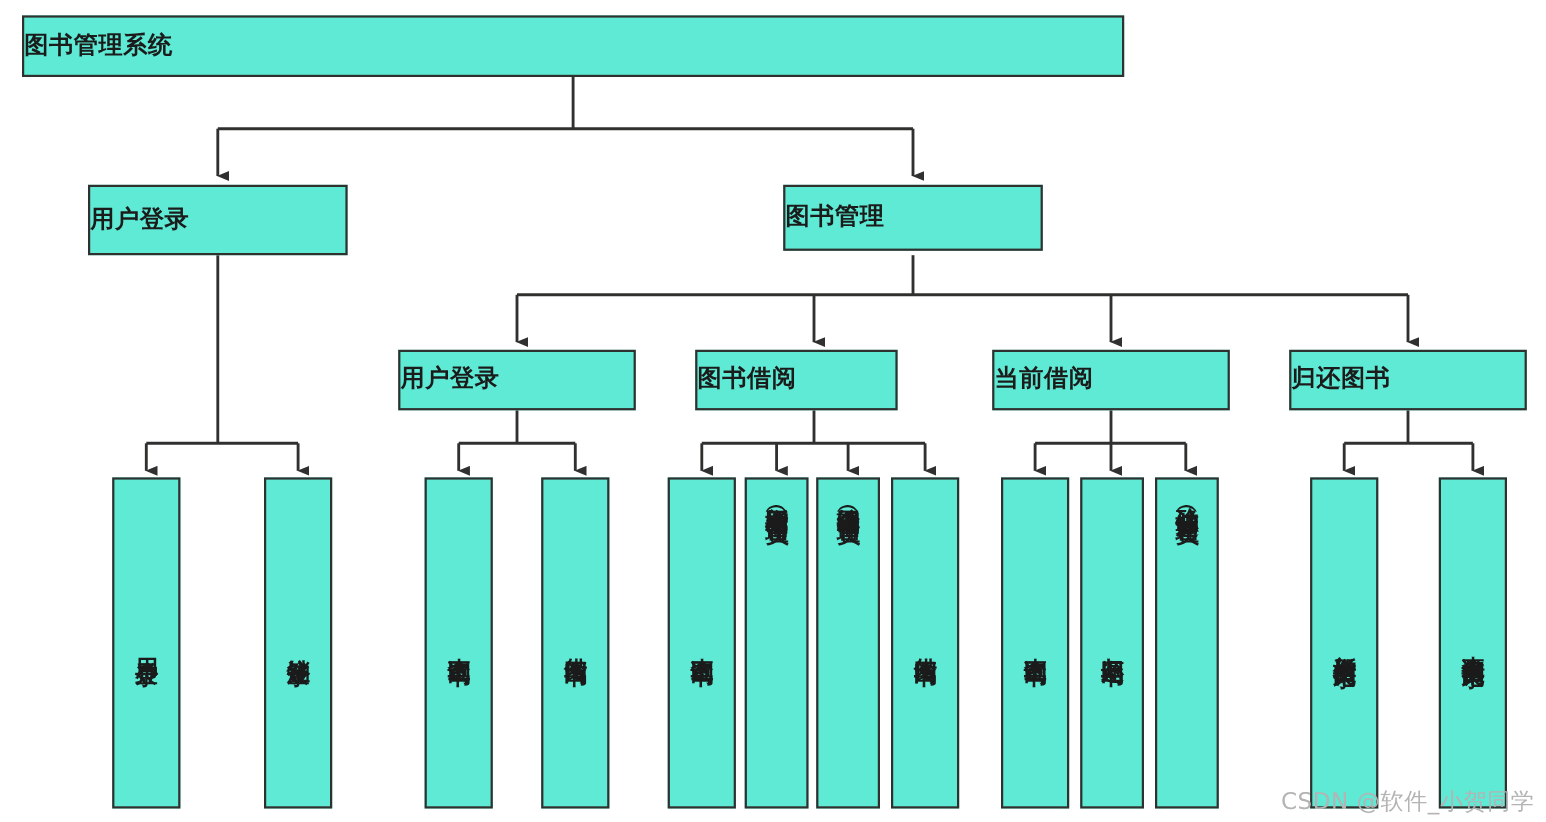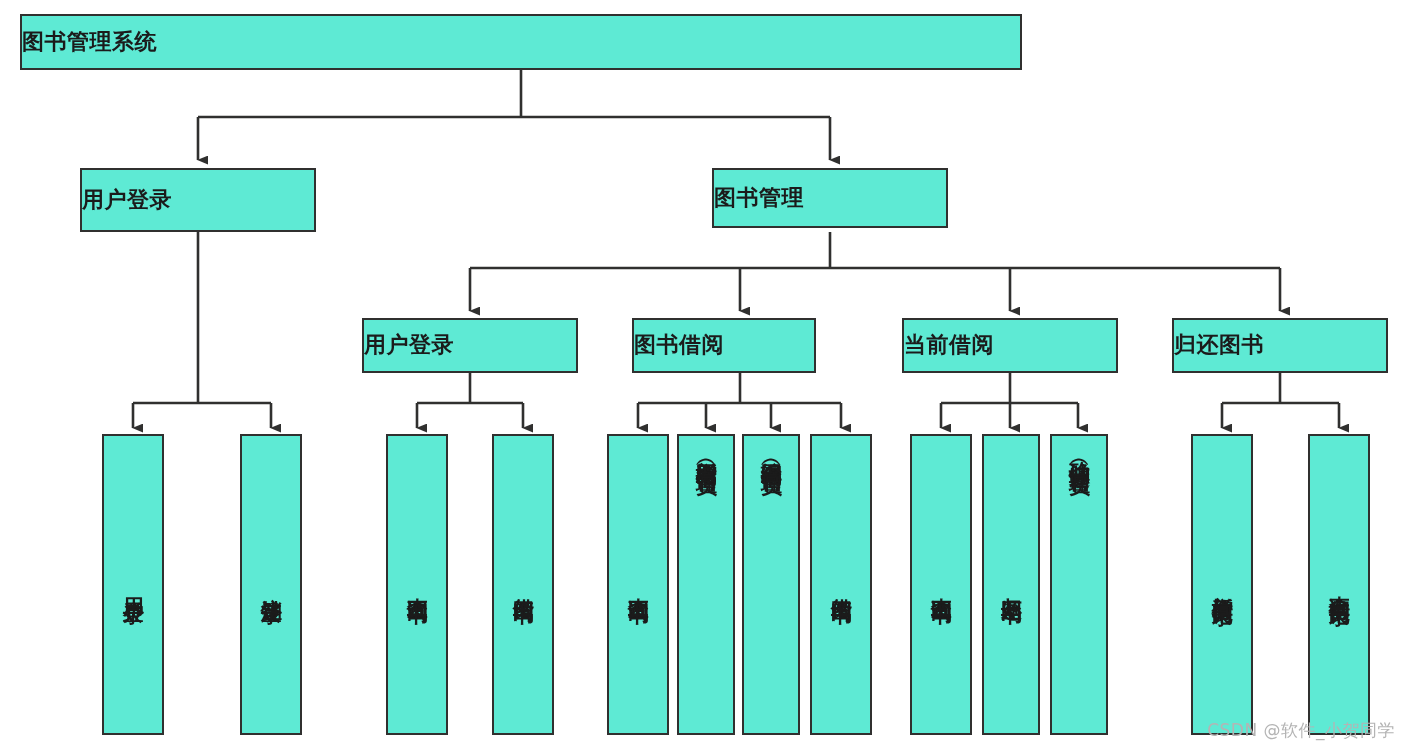--- a/index.html
+++ b/index.html
@@ -65,21 +65,21 @@
     box-sizing: border-box;
   }
   .leaf-inner.centered {
     align-items: center;
     padding-top: 0;
   }
   #watermark {
     position: absolute;
     right: 10px;
     bottom: 5px;
-    font-size: 17px;
+    font-size: 21px;
     color: #b4b4b4;
     white-space: nowrap;
     letter-spacing: 0.5px;
     font-family: "DejaVu Sans", "Liberation Sans", sans-serif;
   }
 </style>
 </head>
 <body>
 
 <div id="diagram-root">

